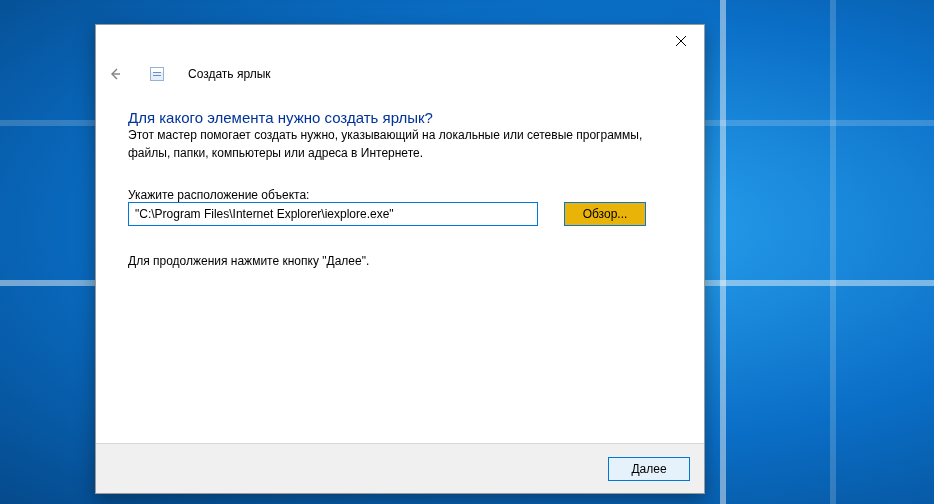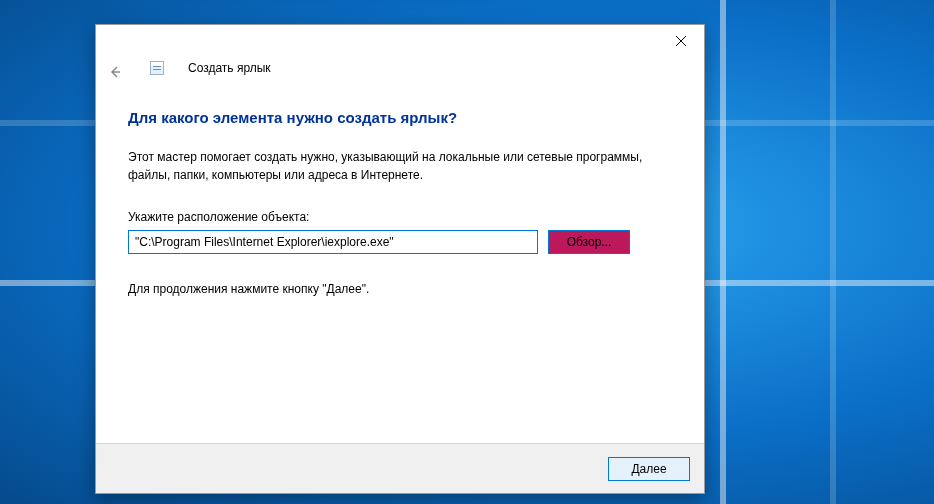--- a/index.html
+++ b/index.html
@@ -33,21 +33,21 @@
     display: flex; align-items: center; justify-content: flex-end;
   }
   .close-btn {
     width: 46px; height: 32px;
     display: flex; align-items: center; justify-content: center;
     font-size: 14px; color: #000;
     cursor: default;
   }
 
   .header-row {
-    display: flex; 
+    display: flex; align-items: center;
     padding: 4px 0 0 8px;
     height: 30px;
     gap: 24px;
   }
   .back-btn {
     width: 22px; height: 22px;
     display: flex; align-items: center; justify-content: center;
     color: #666;
     font-size: 14px;
   }
@@ -66,43 +66,43 @@
 
   .body {
     flex: 1;
     padding: 22px 32px 0 32px;
     color: #000;
     font-size: 12px;
   }
   .heading {
     color: #003399;
     font-size: 15px;
-    font-weight: 700;
-    margin-bottom: 22px;
+    font-weight: 400;
   }
   .explain {
     line-height: 1.5;
     margin-bottom: 26px;
   }
-  .field-label { margin-bottom: 6px; }
+  .field-label { }
   .field-row { display: flex; gap: 10px; align-items: stretch; margin-bottom: 28px; }
   .location-input {
     flex: 0 0 410px;
     height: 24px;
     border: 1px solid #0078d7;
     padding: 0 6px;
     font: inherit;
     outline: none;
   }
   .browse-btn {
     width: 82px; height: 24px;
     border: 1px solid #0078d7;
-    background: #be185d;
+    background: #eab308;
     font: inherit;
     padding: 0 4px;
+    margin-left: 16px;
   }
   .continue-hint { margin-top: 8px; }
 
   .footer {
     height: 50px;
     display: flex; align-items: center; justify-content: flex-end;
     gap: 12px;
     padding: 0 14px;
     background: #f0f0f0;
     border-top: 1px solid #d8d8d8;

